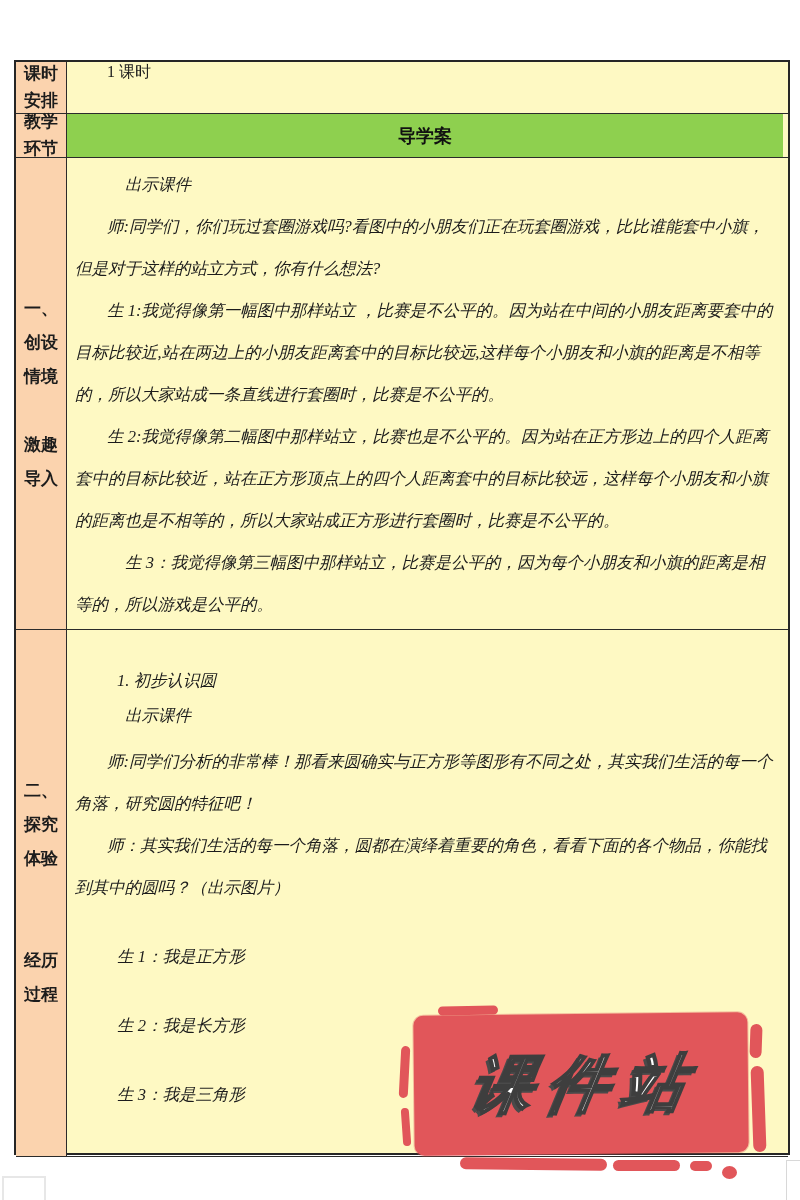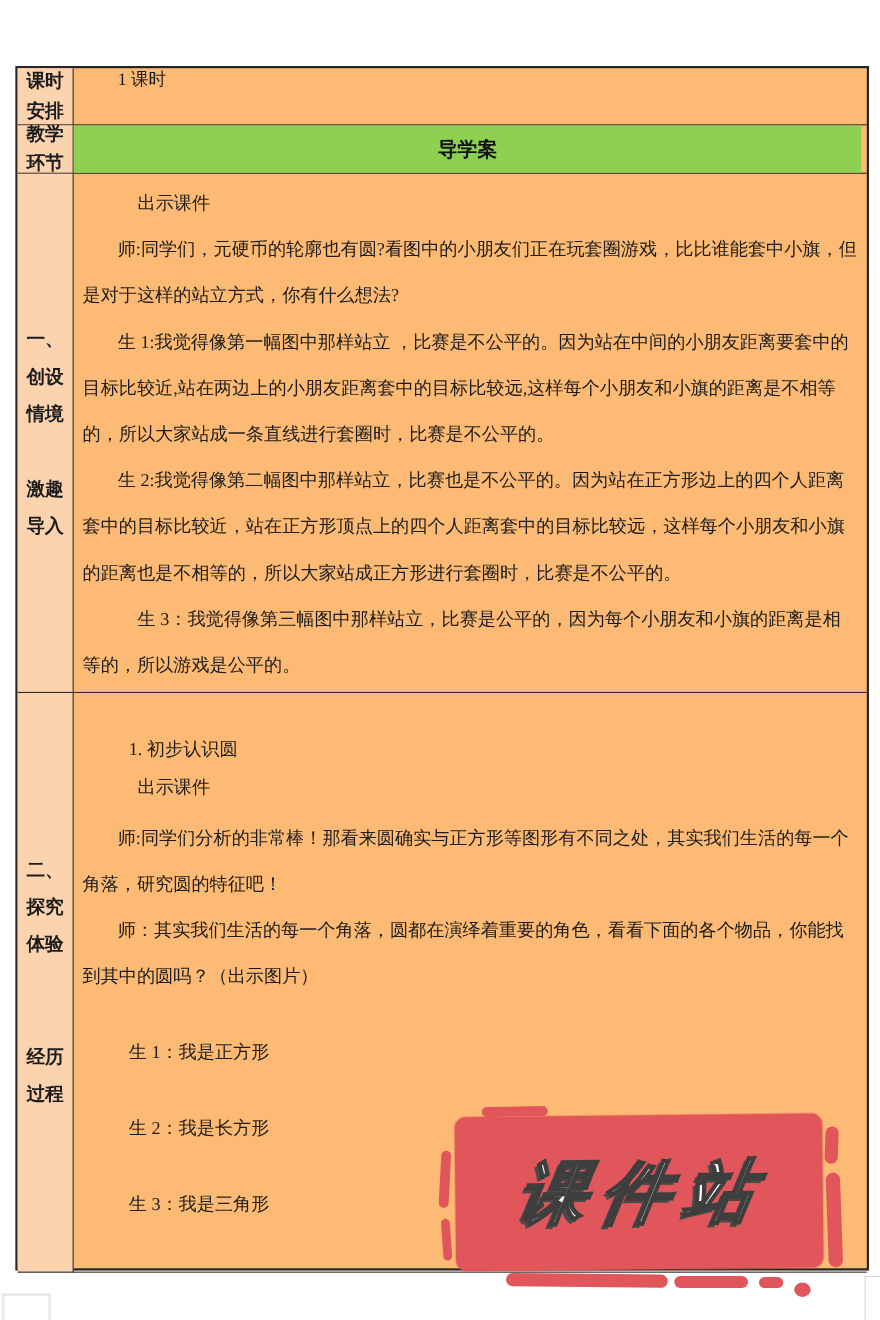--- a/index.html
+++ b/index.html
@@ -4,38 +4,38 @@
 <style>
   html,body{margin:0;padding:0;}
   body{
     width:800px;height:1200px;position:relative;background:#ffffff;overflow:hidden;
     font-family:"Liberation Serif","DejaVu Serif",serif;color:#1c1c1c;
   }
   
   .lesson-table{
     position:absolute;left:14px;top:60px;width:776px;height:1095px;
     display:grid;grid-template-columns:51px 1fr;grid-template-rows:52px 44px 472px 527px;
-    border:2px solid #262626;box-sizing:border-box;background:#fdba74;
+    border:2px solid #262626;box-sizing:border-box;background:#fef9c3;
   }
   .cell{box-sizing:border-box;border-bottom:1.5px solid #2b2b2b;}
   .label{
     background:#fbd3ae;border-right:1.5px solid #2b2b2b;
     display:flex;align-items:center;justify-content:center;text-align:center;
     font-weight:bold;font-size:17px;white-space:pre-line;line-height:1.55;
   }
   .label.big{line-height:2.0;}
   .content{display:flex;flex-direction:column;}
   .schedule-cell{justify-content:flex-start;padding-left:40px;font-size:16px;}
   .segment-cell{padding:0 5px 0 0;text-align:center;}
   .green-banner{
     flex:1;background:#8ed04f;display:flex;align-items:center;justify-content:center;
     font-weight:bold;font-size:18px;color:#111;
   }
   .body-cell{padding:6px 8px 0 8px;font-size:16.5px;}
-  .body-cell p{margin:0;line-height:42px;}
+  .body-cell p{margin:0;line-height:42px;font-style:italic;}
   p.ind2{text-indent:32px;}
   p.ind25{text-indent:42px;margin-top:27px;}
   p.ind3{text-indent:50px;}
   p.lh-tight{line-height:35px;}
   p.gap-after{margin-bottom:8px;}
   p.lh-single{line-height:26px;margin-top:9px;}
   
   .stamp{position:absolute;left:398px;top:1002px;width:380px;height:190px;pointer-events:none;}
   .stamp .main{
     position:absolute;left:16px;top:12px;width:334px;height:140px;background:#e1565a;
@@ -87,21 +87,21 @@
   </div>
 
   <div class="cell label big">一、
 创设
 情境
 
 激趣
 导入</div>
   <div class="cell content body-cell">
     <p class="ind3">出示课件</p>
-    <p class="ind2">师:同学们，元硬币的轮廓也有圆?看图中的小朋友们正在玩套圈游戏，比比谁能套中小旗，但是对于这样的站立方式，你有什么想法?</p>
+    <p class="ind2">师:同学们，你们玩过套圈游戏吗?看图中的小朋友们正在玩套圈游戏，比比谁能套中小旗，但是对于这样的站立方式，你有什么想法?</p>
     <p class="ind2">生 1:我觉得像第一幅图中那样站立 ，比赛是不公平的。因为站在中间的小朋友距离要套中的目标比较近,站在两边上的小朋友距离套中的目标比较远,这样每个小朋友和小旗的距离是不相等的，所以大家站成一条直线进行套圈时，比赛是不公平的。</p>
     <p class="ind2">生 2:我觉得像第二幅图中那样站立，比赛也是不公平的。因为站在正方形边上的四个人距离套中的目标比较近，站在正方形顶点上的四个人距离套中的目标比较远，这样每个小朋友和小旗的距离也是不相等的，所以大家站成正方形进行套圈时，比赛是不公平的。</p>
     <p class="ind3">生 3：我觉得像第三幅图中那样站立，比赛是公平的，因为每个小朋友和小旗的距离是相等的，所以游戏是公平的。</p>
   </div>
 
   <div class="row-last cell label big">二、
 探究
 体验
 
 

